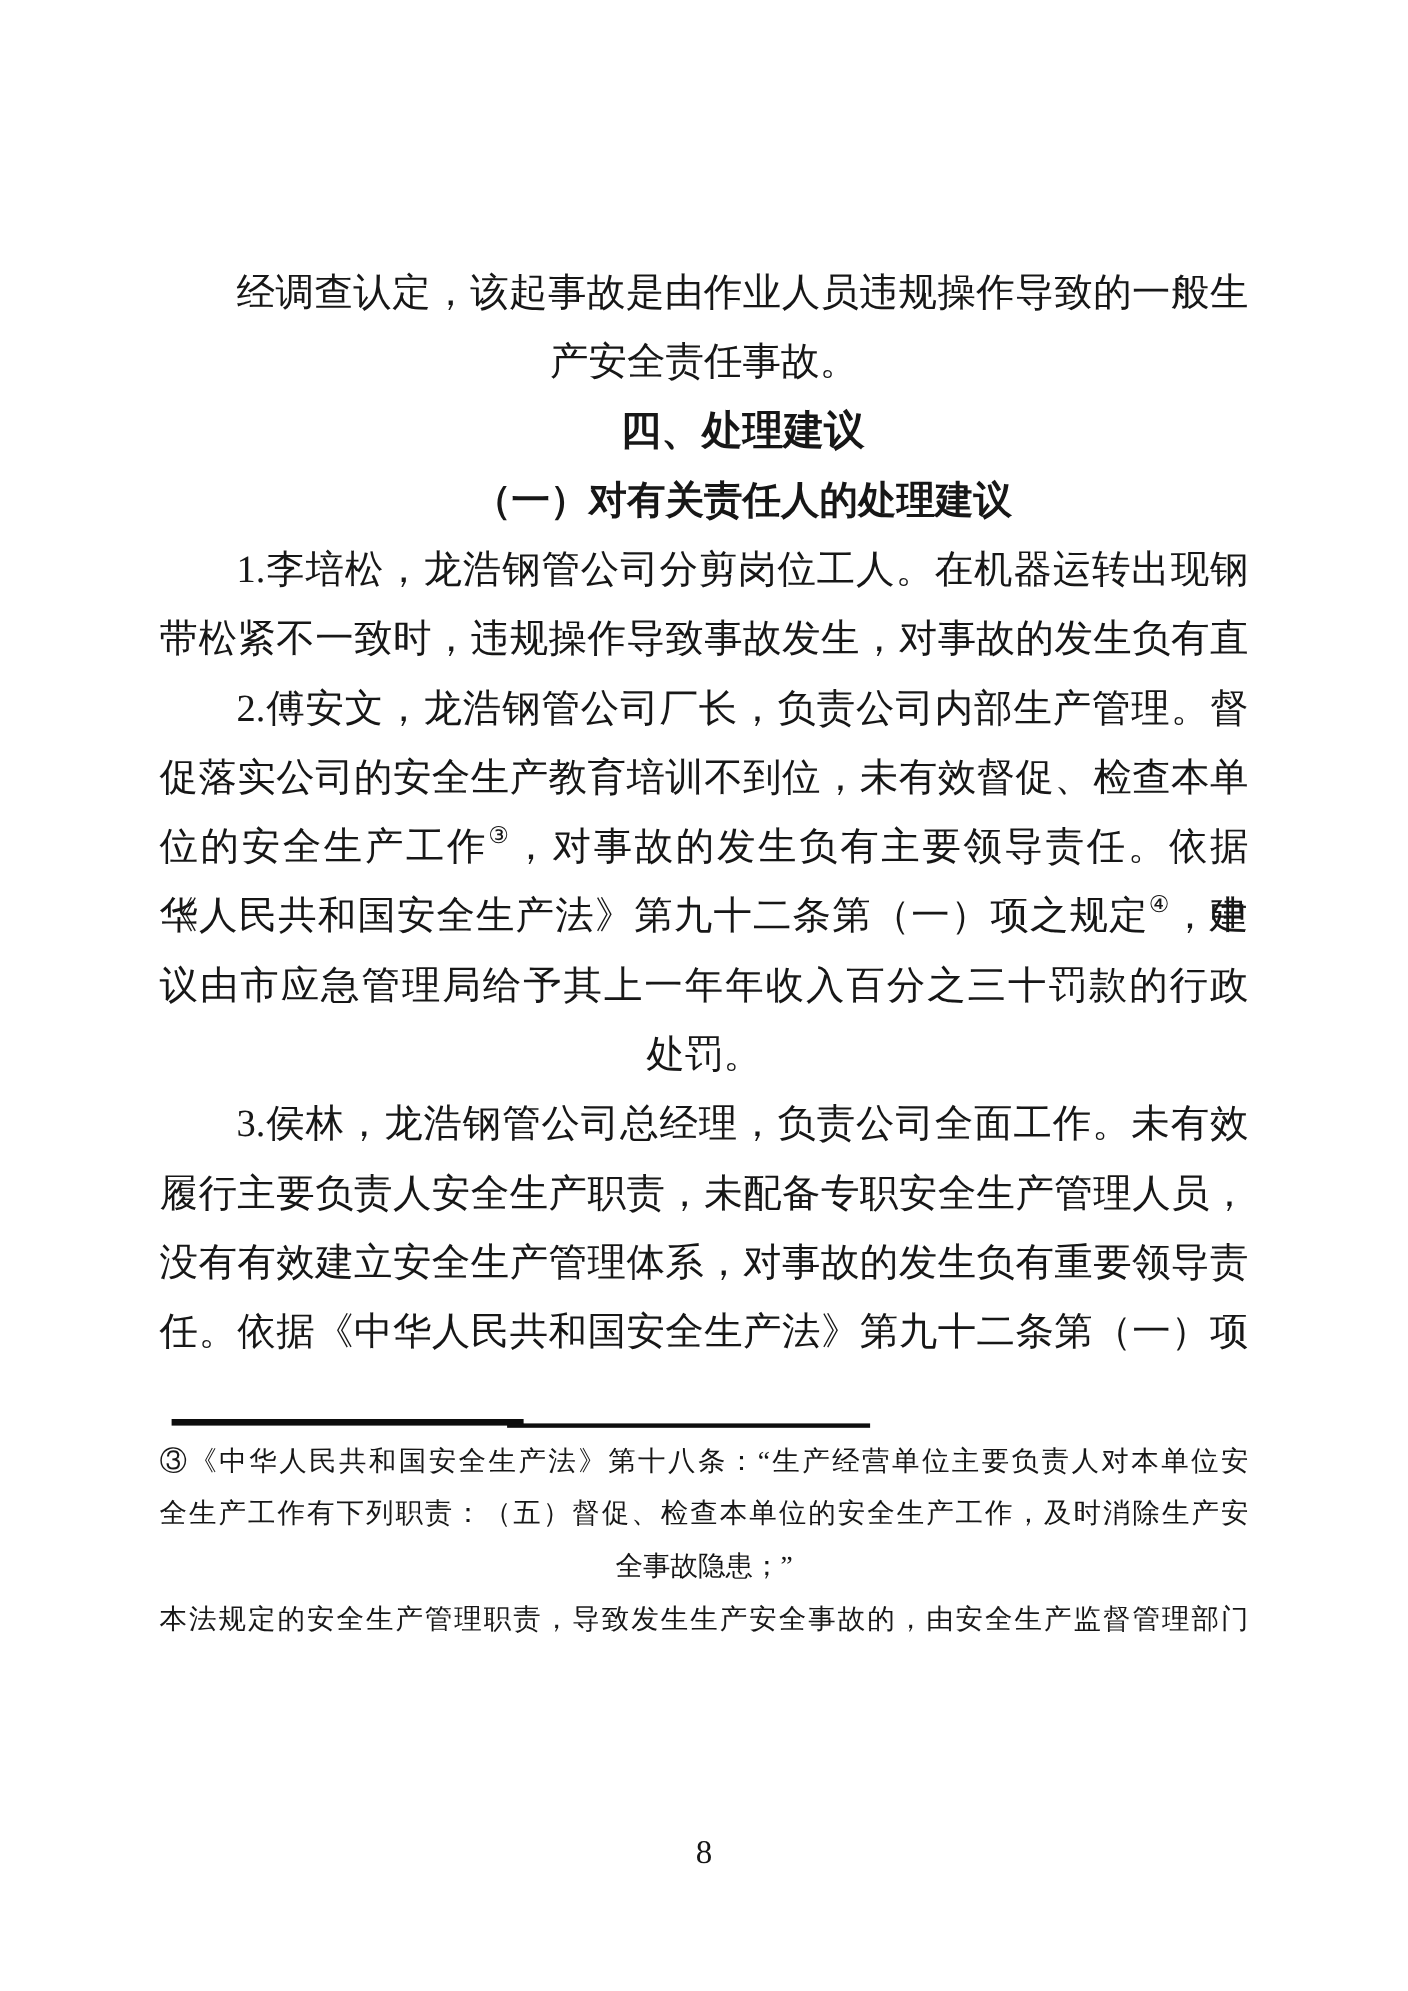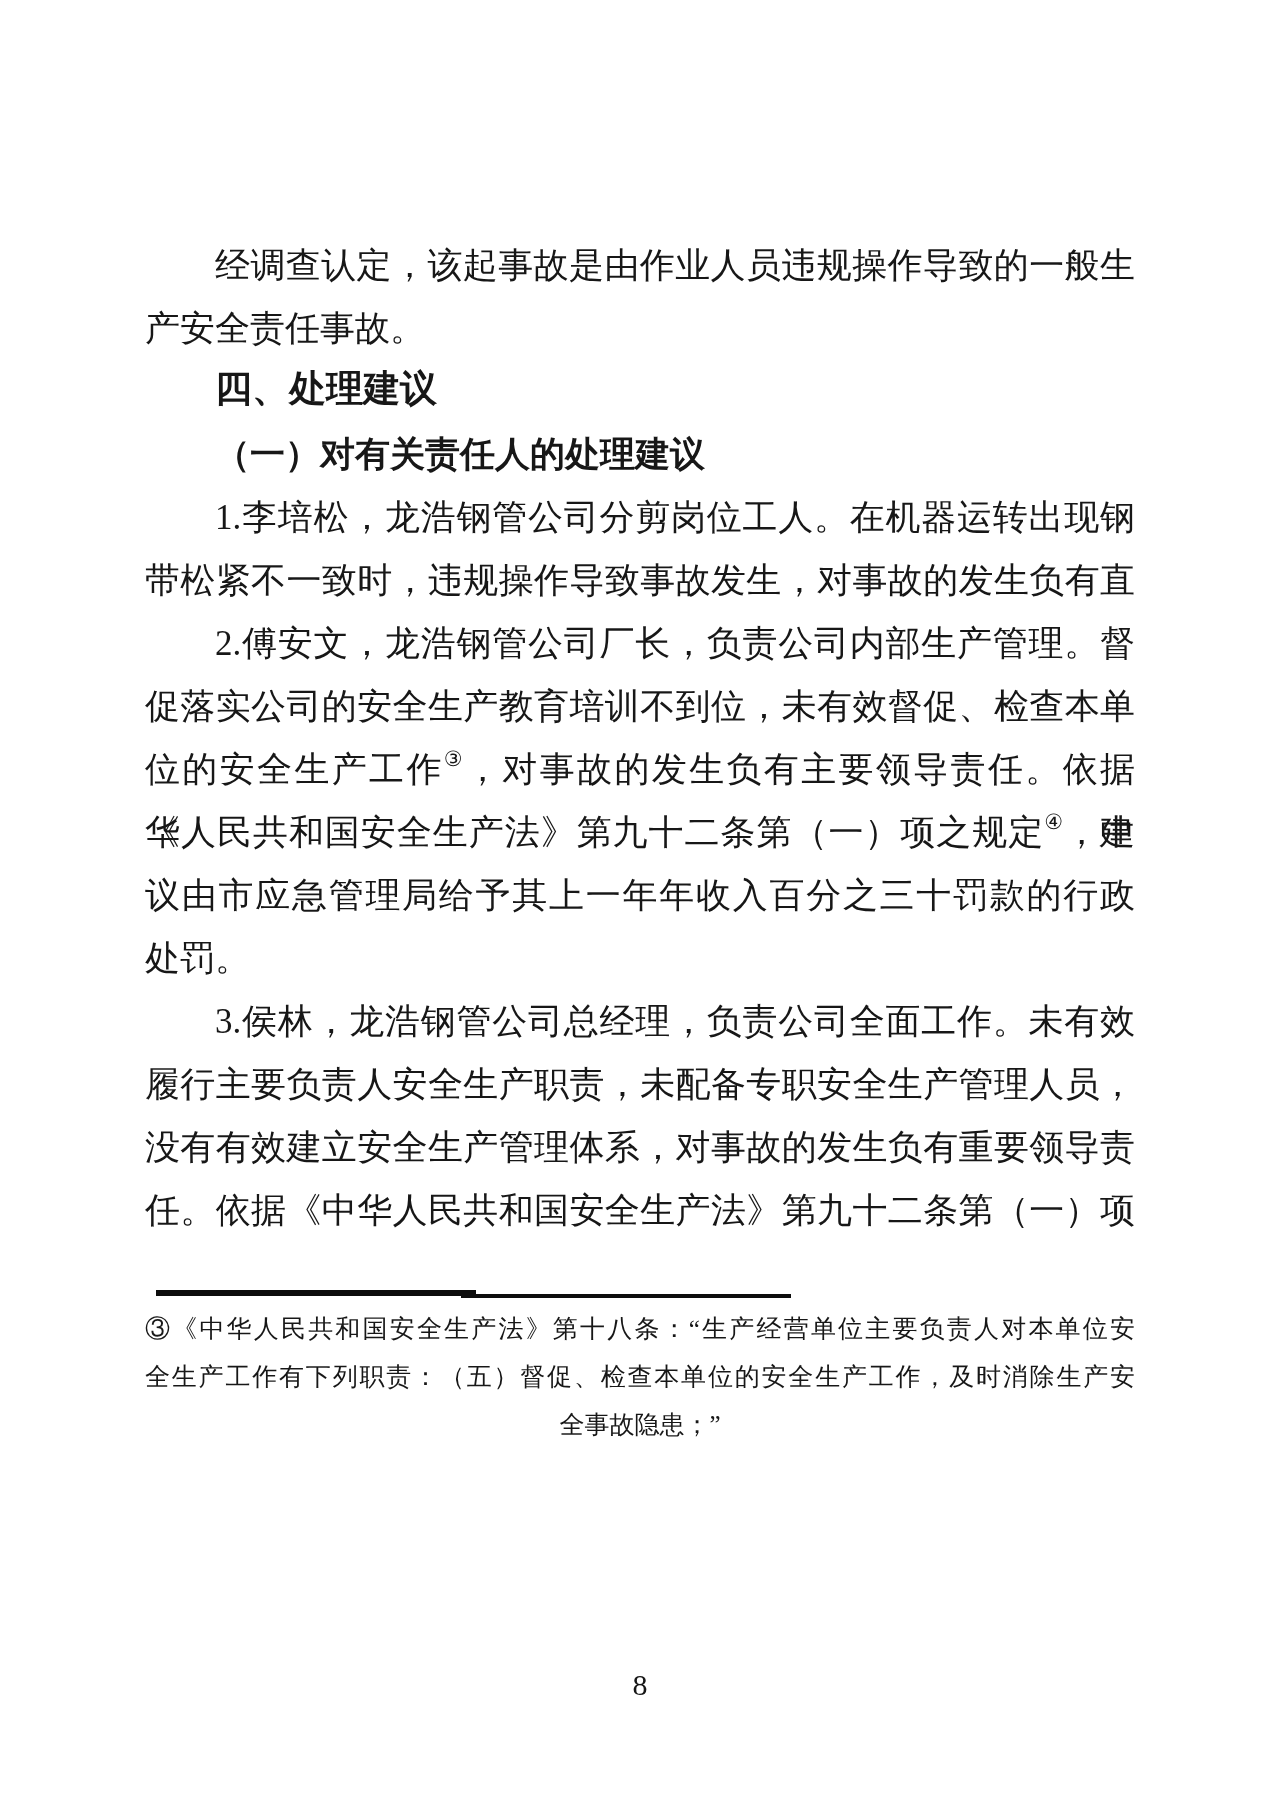--- a/index.html
+++ b/index.html
@@ -17,29 +17,29 @@
     position: absolute;
     left: 145px;
     top: 234px;
     width: 990px;
   }
   .line {
     height: 63px;
     line-height: 63px;
     font-size: 35px;
     font-weight: 400;
-    text-align: left;
+    text-align: center;
   }
   .j {
     text-align: justify;
     text-align-last: justify;
   }
   .indent { text-indent: 70px; }
   .h-sec {
-    font-family: Liberation Mono, monospace;
+    font-family: Liberation Sans, sans-serif;
     font-weight: 700;
     font-size: 37px;
   }
   .h-sub {
     font-weight: 700;
     font-size: 35px;
   }
   .sup {
     font-size: 21px;
     line-height: 0;
@@ -122,17 +122,18 @@
 
   <div class="fn-sep">
     <div class="seg1"></div>
     <div class="seg2"></div>
   </div>
 
   <section class="footnotes">
     <p class="fn-line j">③《中华人民共和国安全生产法》第十八条：“生产经营单位主要负责人对本单位安</p>
     <p class="fn-line j">全生产工作有下列职责：（五）督促、检查本单位的安全生产工作，及时消除生产安</p>
     <p class="fn-line">全事故隐患；”</p>
+    <p class="fn-line j">本法规定的安全生产管理职责，导致发生生产安全事故的，由安全生产监督管理部门</p>
   </section>
 
   <div class="page-number">8</div>
 
 </div>
 
 </body></html>

